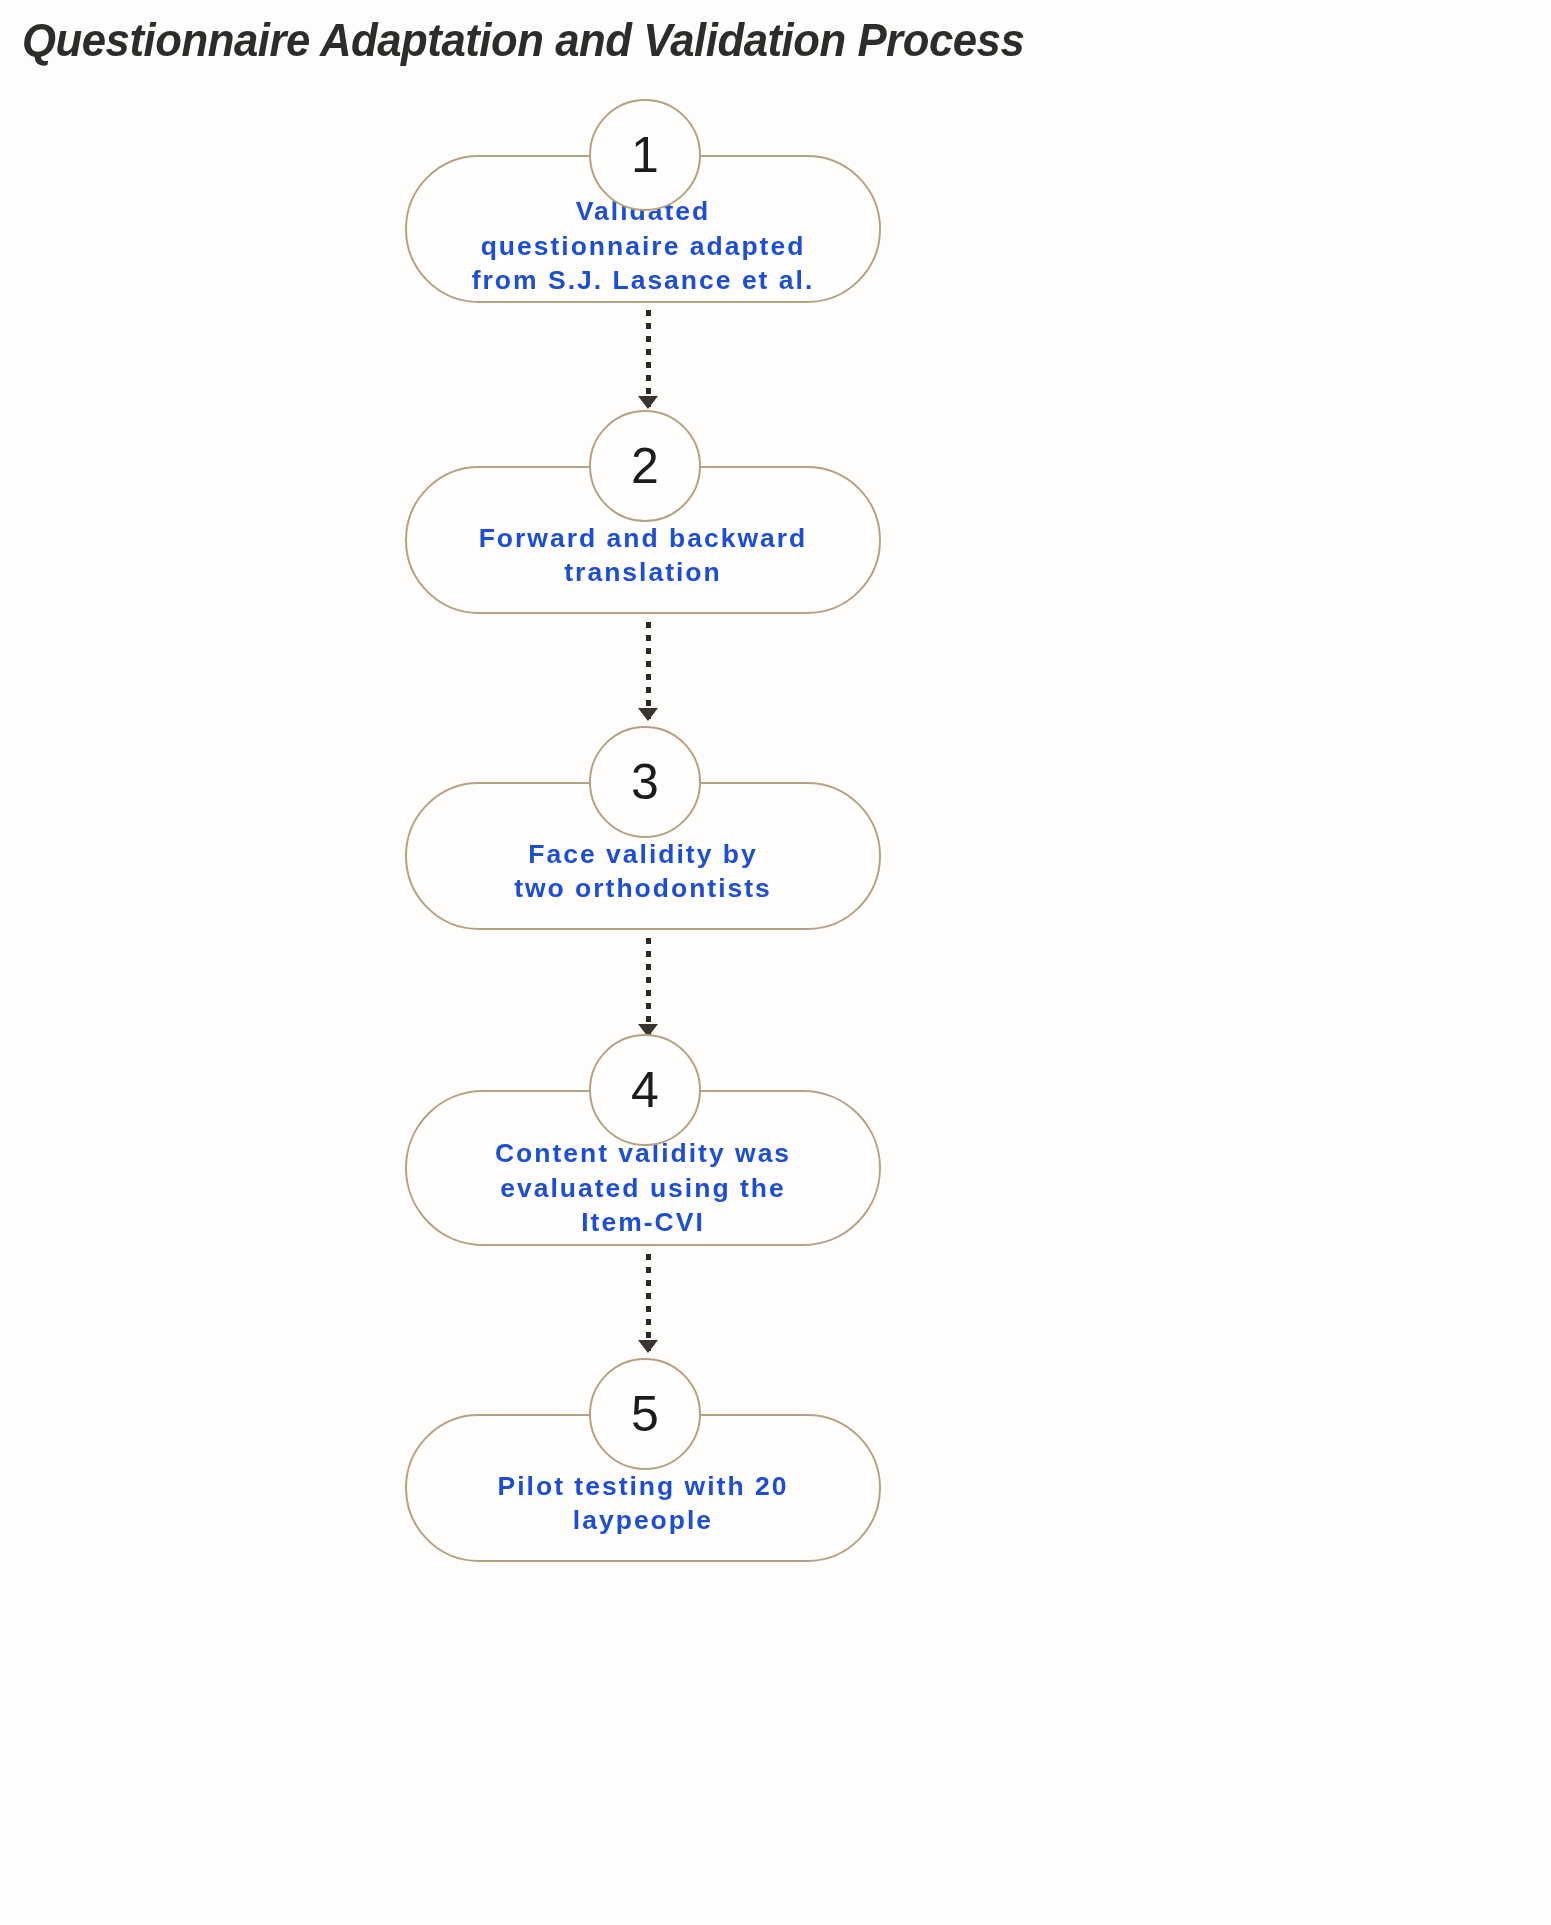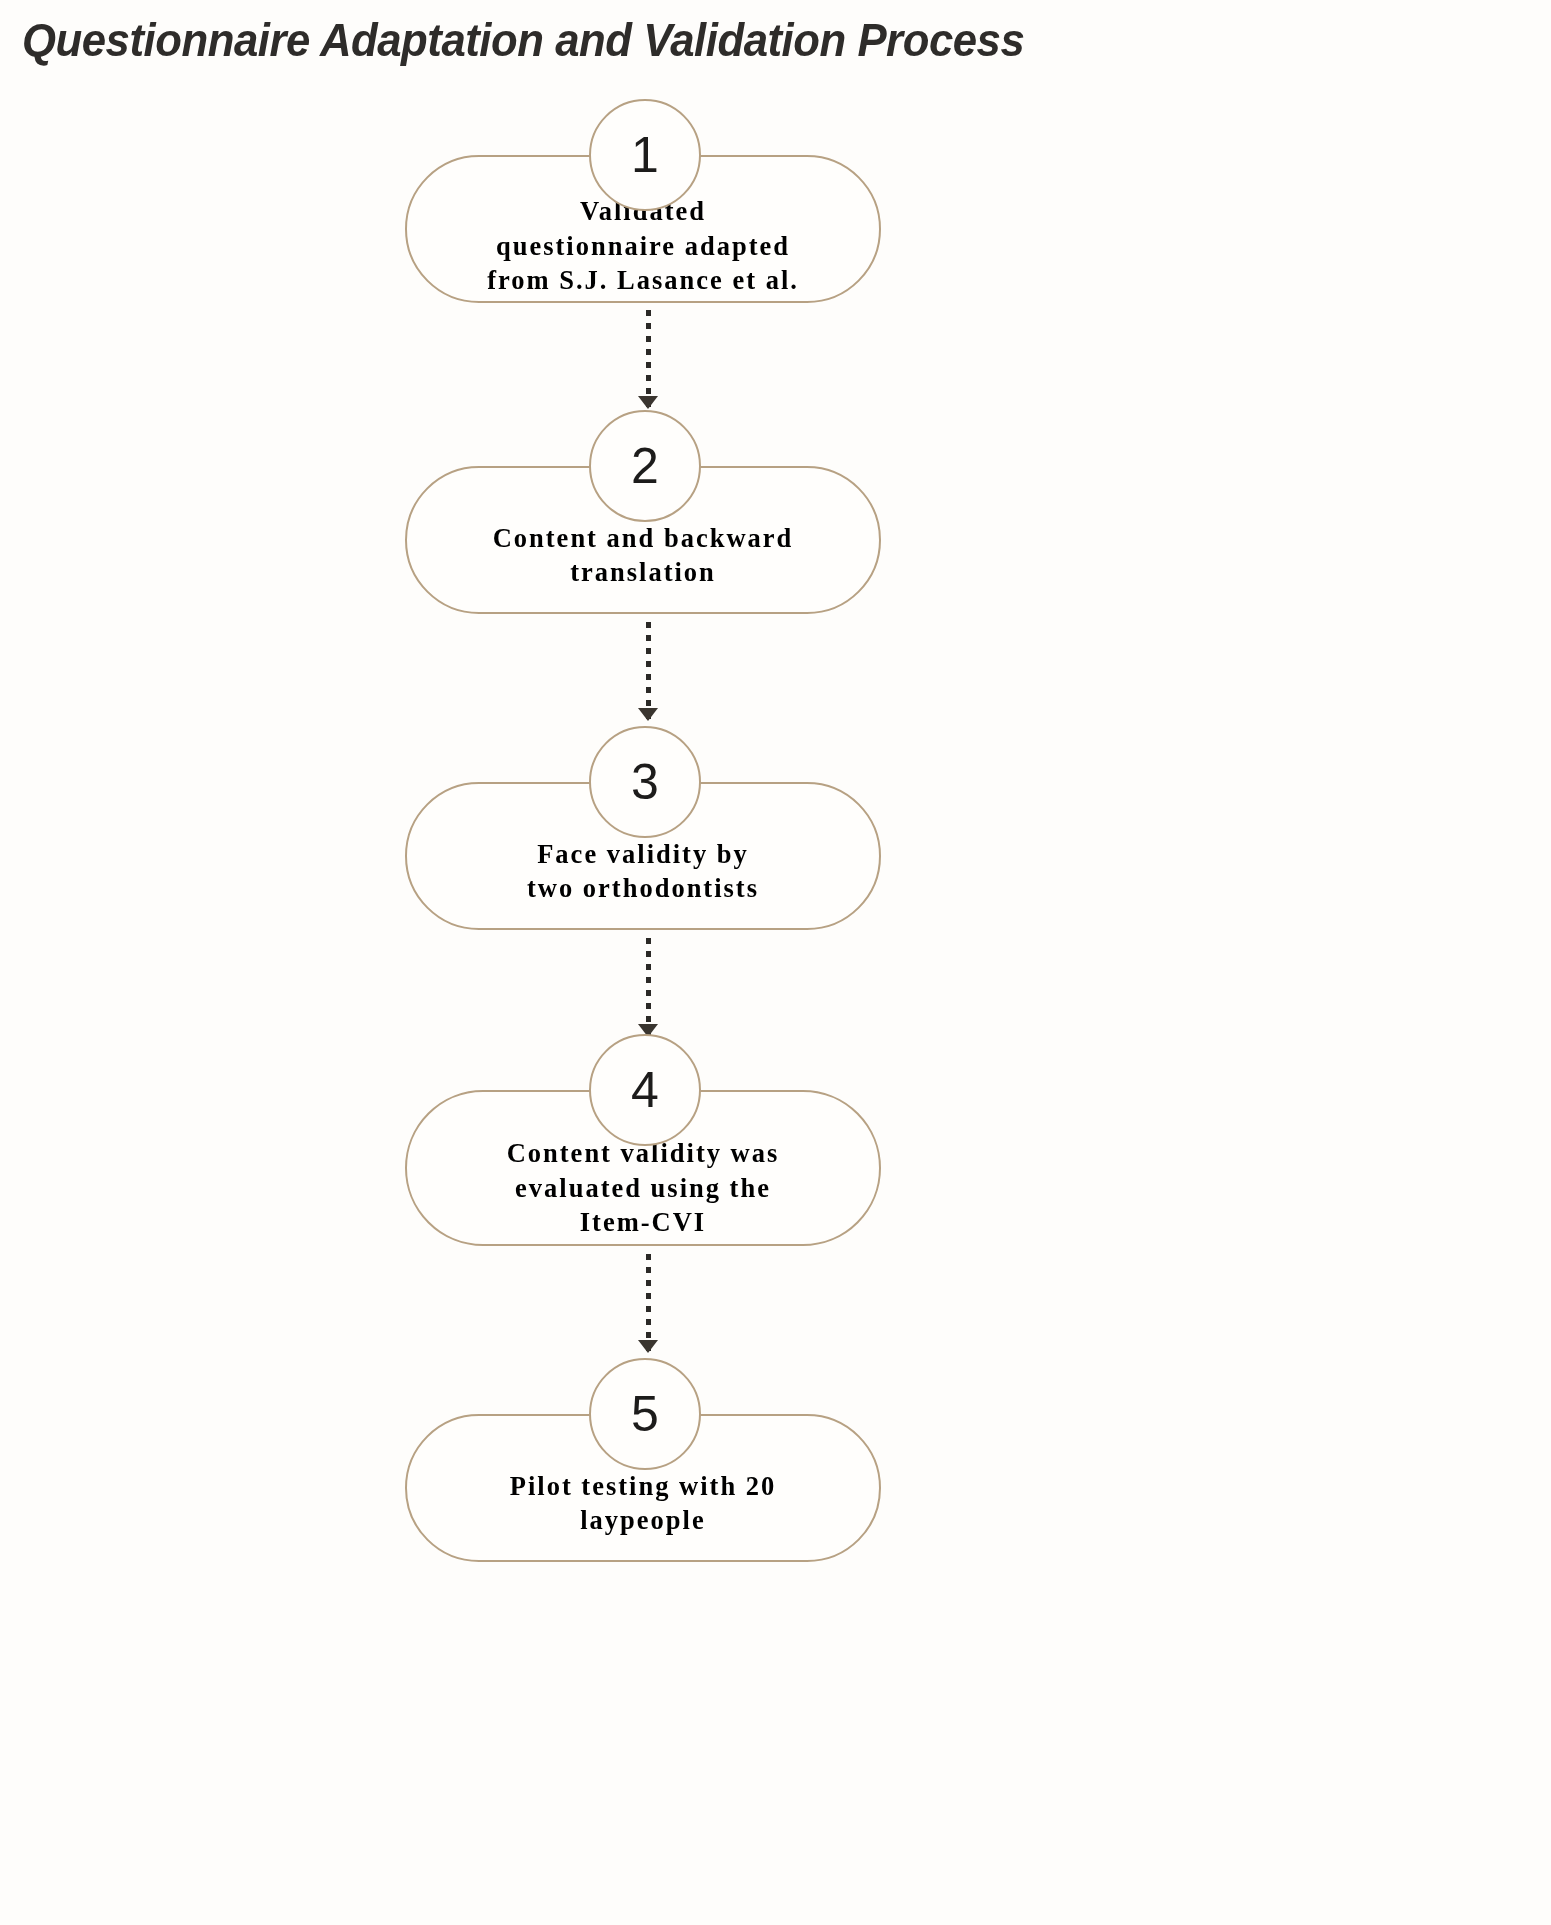--- a/index.html
+++ b/index.html
@@ -64,26 +64,26 @@
     border-radius: 999px;
     background: #fffefc;
     display: flex;
     align-items: center;
     justify-content: center;
   }
 
   .step-label {
     display: block;
     text-align: center;
-    font-family: Liberation Serif, serif;
+    font-family: Liberation Sans, sans-serif;
     font-size: 26.5px;
     font-weight: 700;
     letter-spacing: 2.0px;
     line-height: 1.30;
-    color: #000000;
+    color: #1d4ed8;
     padding: 0 26px;
     white-space: pre-line;
   }
 
   .step-badge {
     position: absolute;
     width: 108px;
     height: 108px;
     border-radius: 50%;
     border: 2.5px solid #b7a183;
@@ -156,21 +156,21 @@
     </div>
   </div>
 
   <div class="connector" style="top:310px; height:98px;">
     <div class="dots"></div>
     <div class="arrowhead"></div>
   </div>
 
   <div class="step" style="top:466px;">
     <div class="step-box" style="height:148px;">
-      <span class="step-label" style="padding-top:30px;">Content and backward
+      <span class="step-label" style="padding-top:30px;">Forward and backward
 translation</span>
     </div>
     <div class="step-badge" style="top:-56px;">
       <span class="step-badge-num">2</span>
     </div>
   </div>
 
   <div class="connector" style="top:622px; height:98px;">
     <div class="dots"></div>
     <div class="arrowhead"></div>

